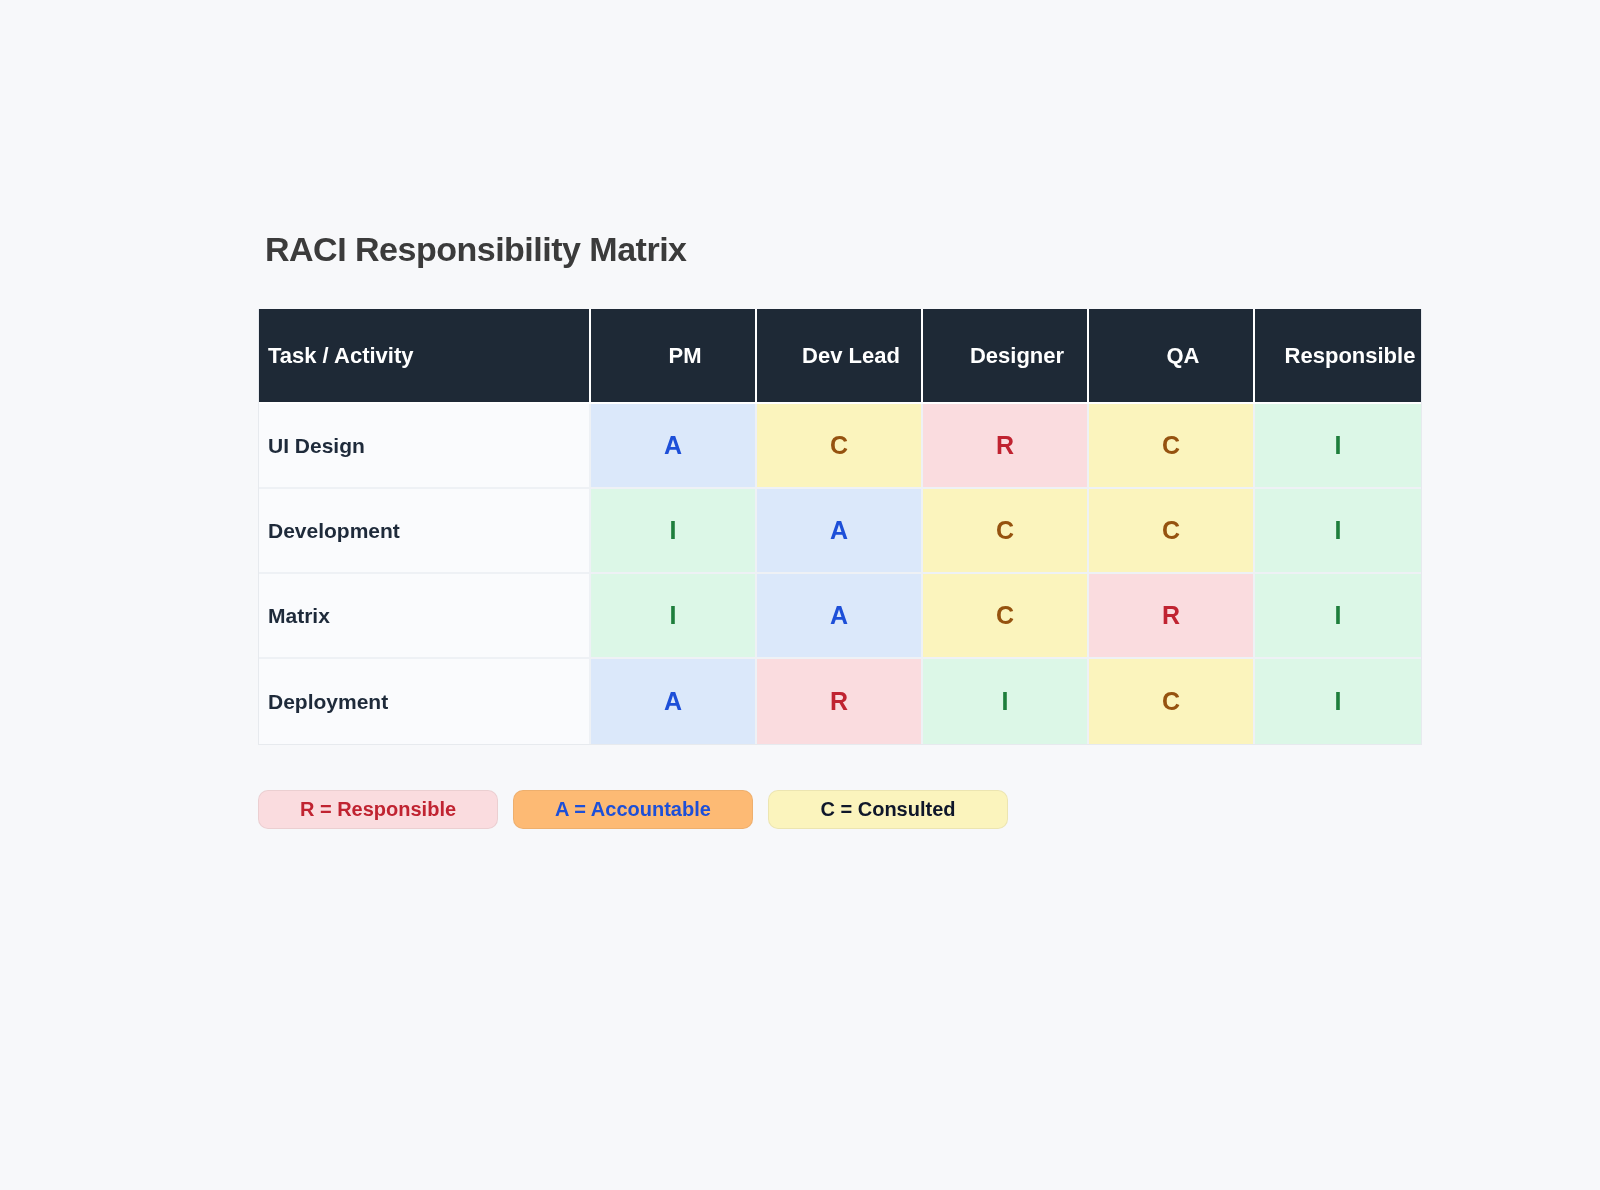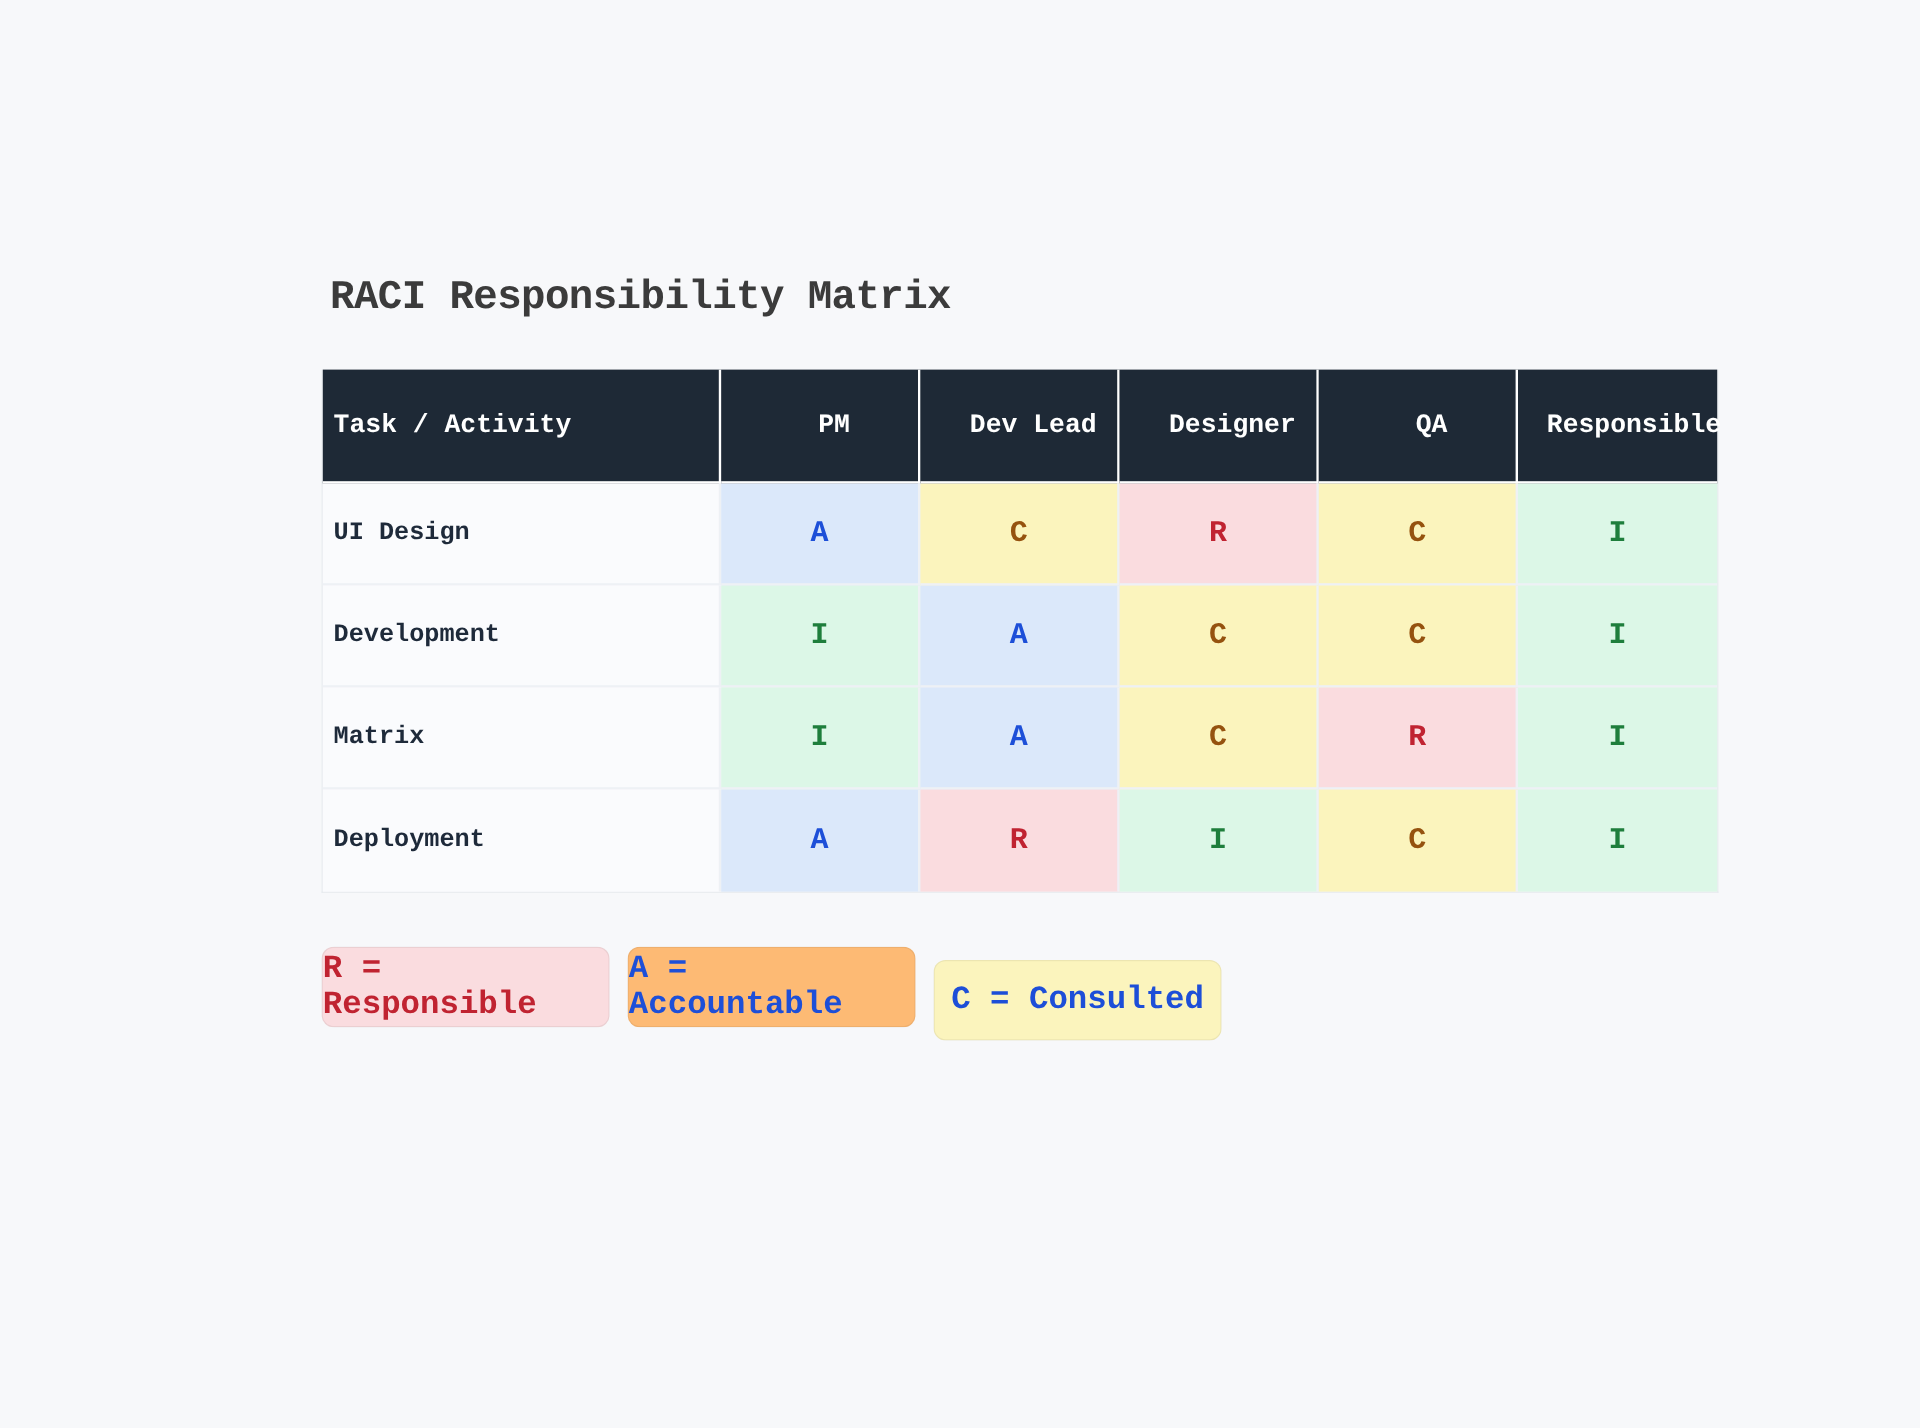--- a/index.html
+++ b/index.html
@@ -4,24 +4,23 @@
 <style>
   * { margin: 0; padding: 0; box-sizing: border-box; }
   html, body {
     width: 1600px; height: 1190px;
     background: var(--page-bg, #f7f8fa);
     font-family: "Liberation Sans", sans-serif;
     overflow: hidden;
   }
   .content {
     position: absolute;
-    left: 268px;
+    left: 258px;
     top: 230px;
     width: 1162px;
-    font-family: Liberation Mono, monospace;
   }
   .page-title {
     font-size: 34px;
     font-weight: bold;
     color: var(--title-color, #3b3b3b);
     letter-spacing: -0.5px;
     margin-left: 7px;
     margin-bottom: 40px;
   }
   table.raci {
@@ -69,27 +68,27 @@
     font-size: 25px;
     font-weight: bold;
   }
   .legend {
     display: flex;
     gap: 15px;
     margin-top: 45px;
   }
   .legend-pill {
     width: 240px;
-    height: 67px;
+    height: 39px;
     border-radius: 10px;
     border: 1px solid rgba(0,0,0,0.06);
     display: flex;
     align-items: center;
     justify-content: center;
-    font-size: 27px;
+    font-size: 20px;
     font-weight: bold;
   }
 </style>
 </head>
 <body>
 
 <div class="content">
   <h1 class="page-title">RACI Responsibility Matrix</h1>
 
   <table class="raci">
@@ -143,15 +142,15 @@
           <td class="raci-cell" style="background: rgb(220, 247, 231); color: rgb(30, 126, 60);">I</td>
           <td class="raci-cell" style="background: rgb(251, 244, 189); color: rgb(149, 82, 15);">C</td>
           <td class="raci-cell" style="background: rgb(220, 247, 231); color: rgb(30, 126, 60);">I</td>
         </tr>
       </tbody>
   </table>
 
   <div class="legend">
       <div class="legend-pill" style="background: rgb(250, 220, 223); color: rgb(192, 35, 49);">R = Responsible</div>
       <div class="legend-pill" style="background: #fdba74; color: rgb(29, 79, 216);">A = Accountable</div>
-      <div class="legend-pill" style="background: rgb(251, 244, 189); color: #1d4ed8; margin-top: 11px;">C = Consulted</div>
+      <div class="legend-pill" style="background: rgb(251, 244, 189); color: #0f172a;">C = Consulted</div>
     </div>
 </div>
 
 </body></html>

